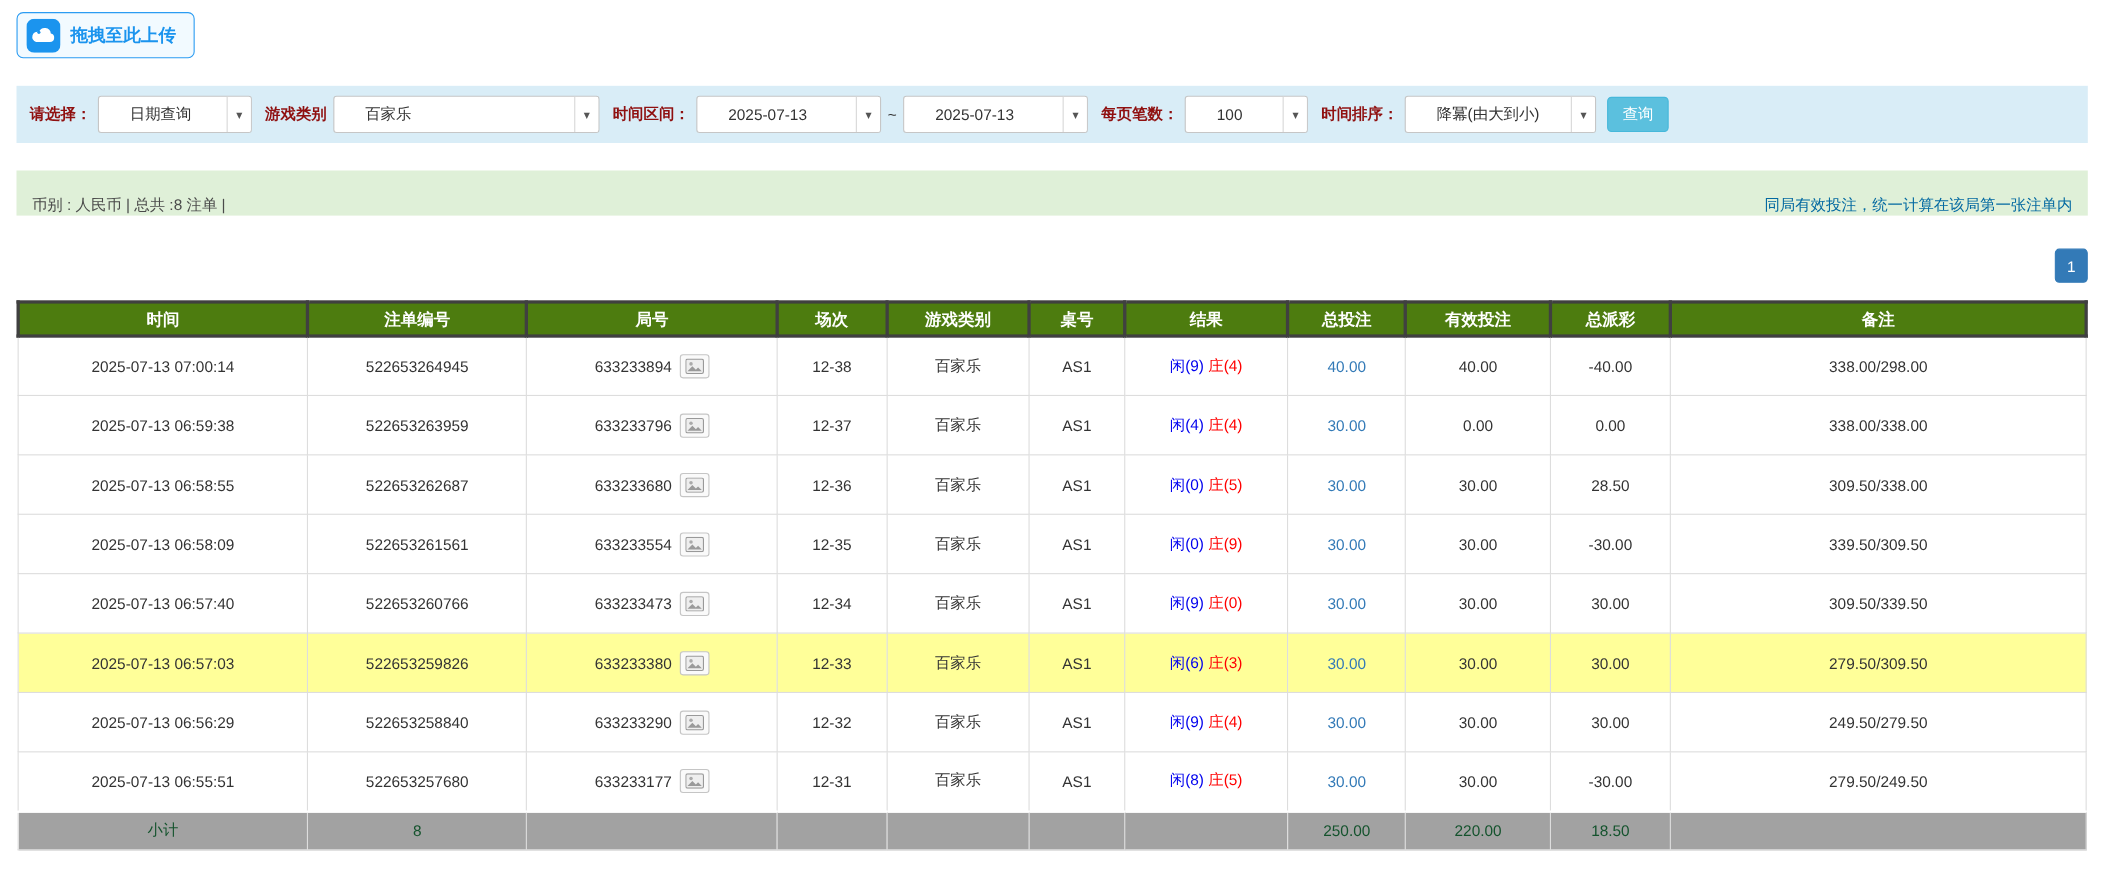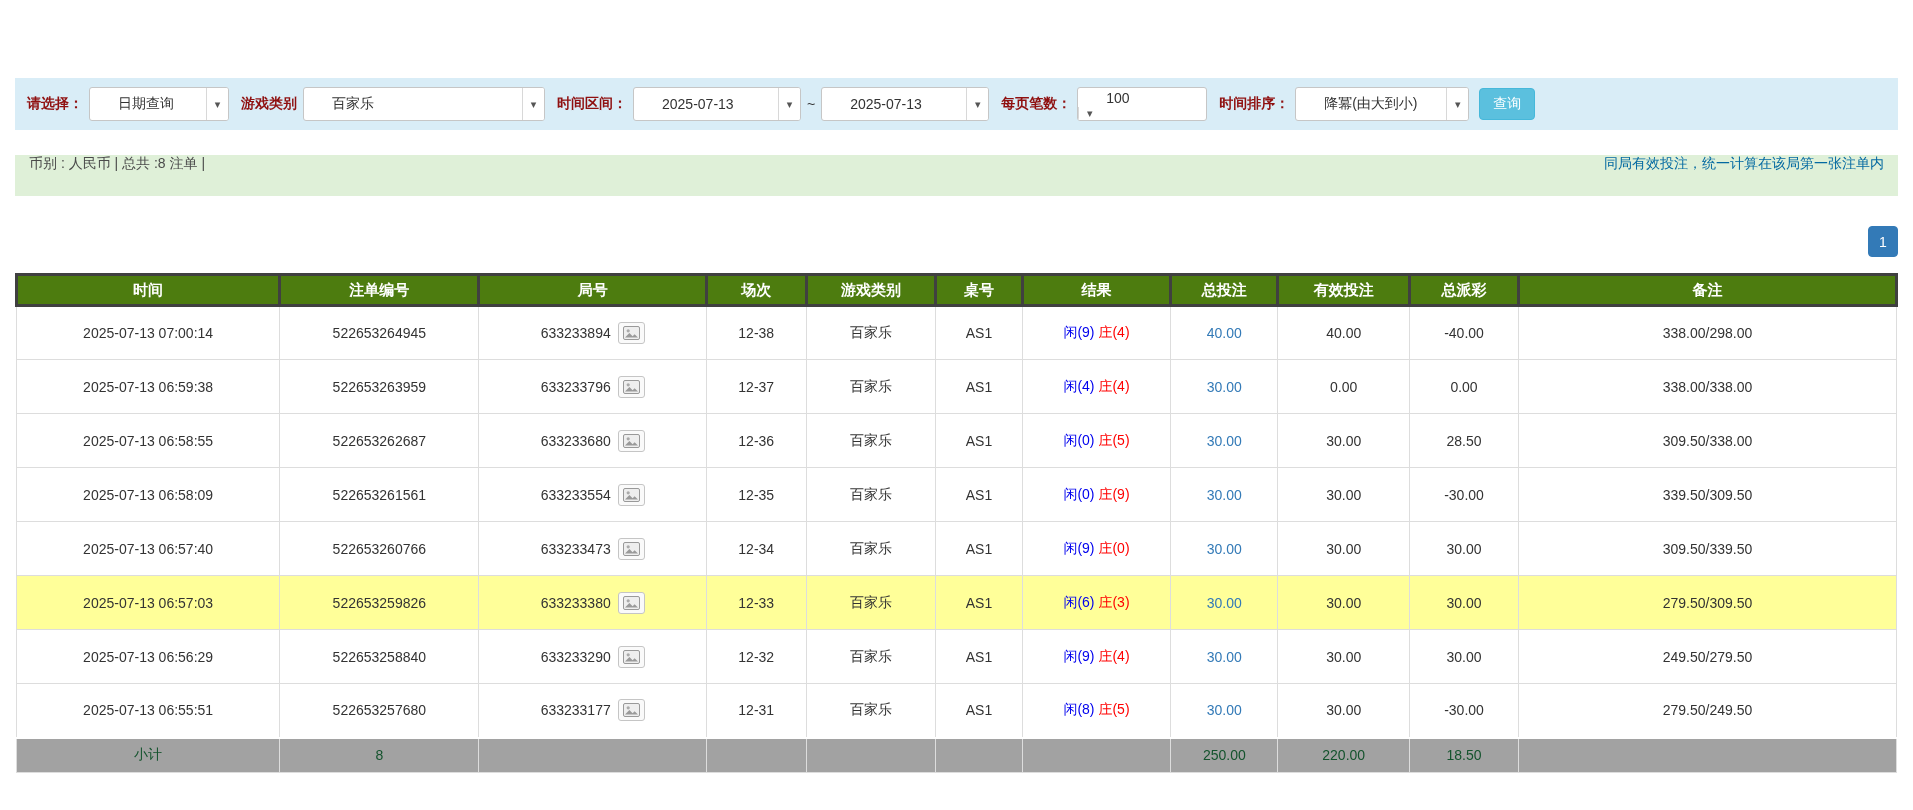--- a/index.html
+++ b/index.html
@@ -13,24 +13,24 @@
   .page-title { font-size:24px; font-weight:400; color:#333; }
   .upload-btn { display:flex; align-items:center; gap:9px; border:1px solid #2b9cf2; background:#f2faff; border-radius:6px; padding:4px 16px 4px 8px; color:#1b94ee; font-size:16px; font-weight:bold; cursor:pointer; height:42px; }
   .upload-btn svg { display:block; }
 
   .filter-bar { margin:22px 15px 0; background:#d9edf7; padding:9px 10px; display:flex; align-items:center; height:52px; white-space:nowrap; }
   .flabel { color:#8f1010; font-weight:bold; font-size:14px; margin:0 6px 0 12px; }
   .combo { display:flex; align-items:stretch; background:#fff; border:1px solid #c6c6c6; border-radius:3px; height:34px; overflow:hidden; }
   .combo-text { padding:0 28px; display:flex; align-items:center; font-size:14px; color:#333; flex:1; }
   .combo-caret { width:22px; border-left:1px solid #d8d8d8; display:flex; align-items:center; justify-content:center; color:#555; font-size:11px; background:#fff; cursor:pointer; }
   .tilde { font-size:14px; color:#333; margin:0 6px; }
-  .w-query { width:140px; } .w-game { width:242px; } .w-date { width:168px; } .w-size { width:130px;flex-direction:column; } .w-sort { width:174px; }
+  .w-query { width:140px; } .w-game { width:242px; } .w-date { width:168px; } .w-size { width:112px; } .w-sort { width:174px; }
   .search-btn { margin-left:10px; background:#5bc0de; border:1px solid #46b8da; color:#fff; font-size:14px; border-radius:4px; height:32px; padding:0 13px; cursor:pointer; }
 
-  .summary-bar { margin:25px 15px 0; background:#dff0d8; height:41px; display:flex; align-items:flex-start; justify-content:space-between; padding:0 14px; font-size:14px; color:#4a4a4a; }
+  .summary-bar { margin:25px 15px 0; background:#dff0d8; height:41px; display:flex; align-items:flex-end; justify-content:space-between; padding:0 14px; font-size:14px; color:#4a4a4a; }
   .notice { color:#0369a1; }
 
   .pagination { margin:30px 15px 0; display:flex; justify-content:flex-end; height:31px; }
   .page-btn { min-width:30px; height:31px; background:#337ab7; border:1px solid #337ab7; color:#fff; font-size:14px; border-radius:4px; cursor:pointer; }
 
   .records { margin:16px 15px 0; border-collapse:collapse; width:calc(100% - 30px); table-layout:fixed; }
   .records th { background:#4d7c0f; color:#fff; font-size:15px; font-weight:bold; height:31px; border:3px solid #404040; text-align:center; padding:0 6px; }
   .records td { border:1px solid #ddd; height:54px; text-align:center; font-size:14px; color:#333; padding:0 4px; background:#fff; }
   tr.hl td { background:#ffff99; }
   .player { color:#0000ee; }
@@ -42,20 +42,30 @@
   .round-wrap { display:inline-flex; align-items:center; }
 
   
   .c1{width:14.0%} .c2{width:10.6%} .c3{width:12.1%} .c4{width:5.3%} .c5{width:6.9%}
   .c6{width:4.6%} .c7{width:7.9%} .c8{width:5.7%} .c9{width:7.0%} .c10{width:5.8%} .c11{width:20.1%}
 </style>
 </head>
 <body>
 
 <div class="topbar">
+  <div class="upload-btn">
+    <span>
+      <svg width="31" height="31" viewBox="0 0 30 30">
+        <rect x="0" y="0" width="30" height="30" rx="7" fill="#1b94ee"></rect>
+        <path d="M8.5 20.5h12.2a3.8 3.8 0 0 0 .8-7.5 5.4 5.4 0 0 0-10.4-1.4A4.4 4.4 0 0 0 8.5 20.5z" fill="#fff"></path>
+        <circle cx="11" cy="12" r="1.4" fill="#1b94ee"></circle>
+      </svg>
+    </span>
+    <span>拖拽至此上传</span>
+  </div>
 </div>
 
 <div class="filter-bar">
   <span class="flabel" style="margin-left:2px">请选择：</span>
   <div class="combo w-query">
     <span class="combo-text">日期查询</span>
     <span class="combo-caret">▾</span>
   </div>
 
   <span class="flabel">游戏类别</span>

